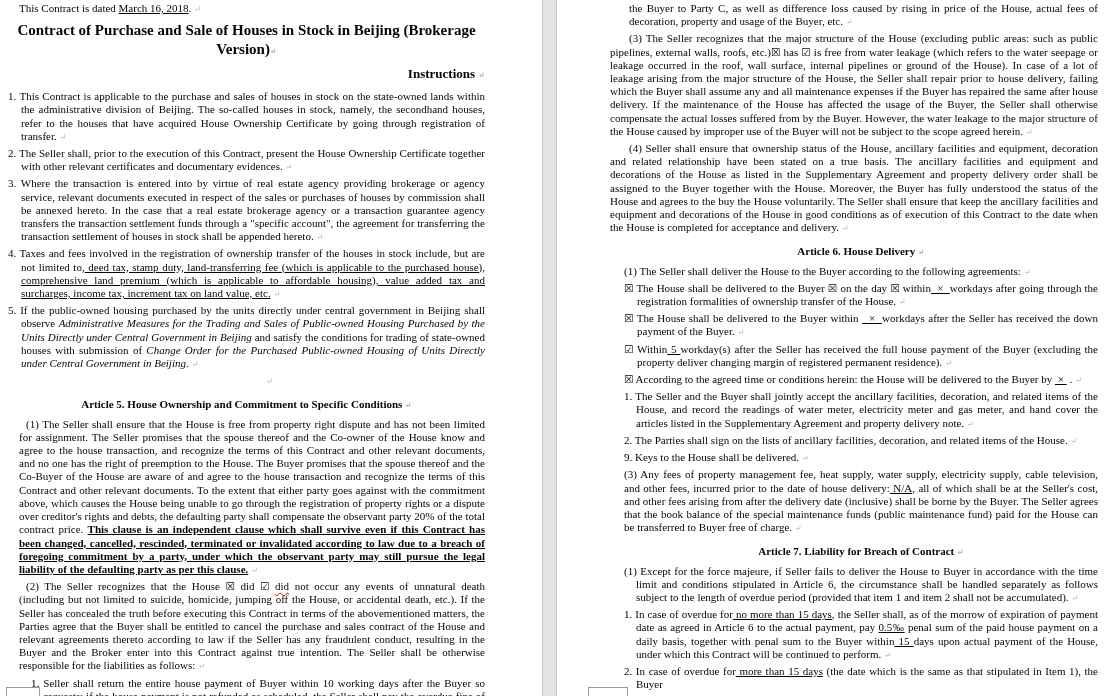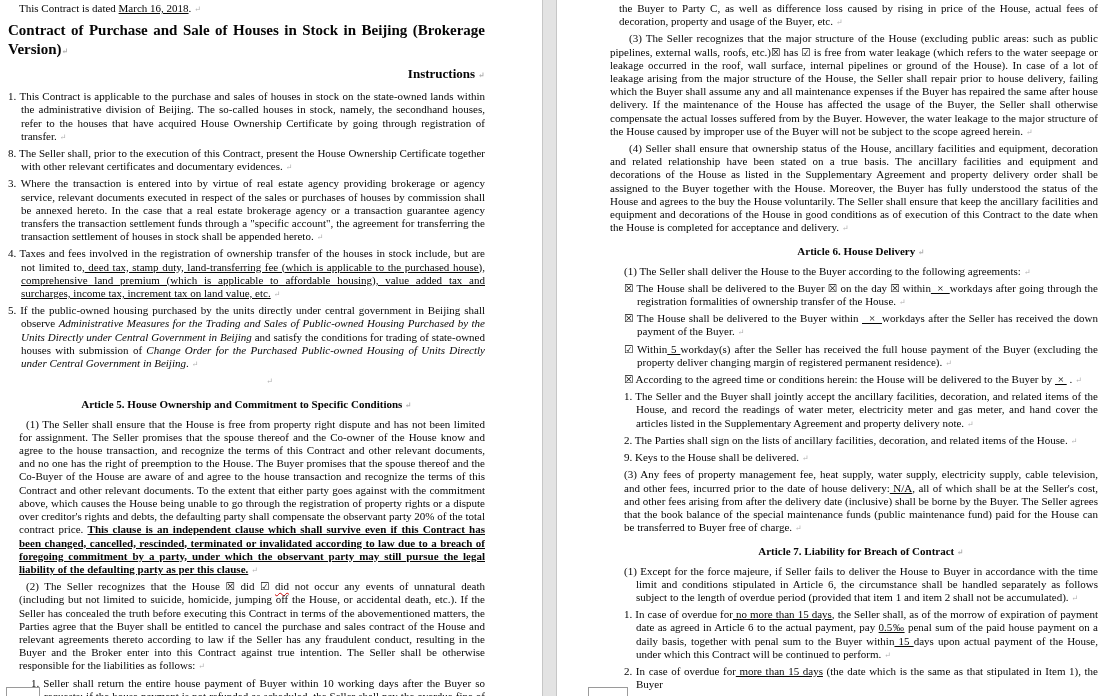--- a/index.html
+++ b/index.html
@@ -12,29 +12,29 @@
   .spread{display:flex;width:1107px;height:696px}
   .page{
     background:#ffffff;height:696px;overflow:hidden;position:relative;
     box-sizing:border-box;font-size:11px;line-height:13.2px;
   }
   .page-left{width:543px;padding:2px 57px 0 8px;border-right:1px solid #c6c6c6}
   .gap{width:13px;height:696px;background:#e3e3e3}
   .page-right{width:551px;padding:2px 9px 0 53px;border-left:1px solid #c6c6c6}
 
   .blk{margin:0 0 3px 0;text-align:justify}
-  .title{font-size:15px;line-height:19px;font-weight:700;margin:5px 0 5px;text-indent:0}
+  .title{font-size:15px;line-height:19px;font-weight:700;text-align:center;margin:5px 0 5px;text-indent:0}
   .subtitle{font-size:13px;line-height:16px;font-weight:700;text-align:right;margin:0 0 6px}
   .h{font-weight:700;text-align:center;margin:10px 0 5px}
   .p0{margin-left:11px}
   .lp{margin-left:11px;text-indent:7px}
   .li1{padding-left:13px;text-indent:-13px}
   .li2{margin-left:23px;padding-left:13px;text-indent:-13px}
   .empty{margin-left:258px;text-align:left}
-  .cont{margin-left:9px}
+  .cont{margin-left:19px}
   .rp{text-indent:19px}
   .ind{margin-left:14px}
   .pf{}
   .chk{padding-left:13px;text-indent:-13px}
   .rli{padding-left:12px;text-indent:-12px}
 
   .s-b{font-weight:700}
   .s-u{text-decoration:underline}
   .s-i{font-style:italic}
   .s-w{
@@ -57,21 +57,21 @@
 </head>
 <body>
 
 <div class="spread">
   <div class="page page-left">
     <div class="corner corner-left-page"></div>
   <div class="blk p0"><span>This Contract is dated </span><span class="s-u">March 16, 2018</span><span>. </span><span class="s-m">↵</span></div>
       <div class="blk title"><span>Contract of Purchase and Sale of Houses in Stock in Beijing (Brokerage Version)</span><span class="s-m">↵</span></div>
       <div class="blk subtitle"><span>Instructions </span><span class="s-m">↵</span></div>
       <div class="blk li1"><span>1. This Contract is applicable to the purchase and sales of houses in stock on the state-owned lands within the administrative division of Beijing. The so-called houses in stock, namely, the secondhand houses, refer to the houses that have acquired House Ownership Certificate by going through registration of transfer. </span><span class="s-m">↵</span></div>
-      <div class="blk li1"><span>8. The Seller shall, prior to the execution of this Contract, present the House Ownership Certificate together with other relevant certificates and documentary evidences. </span><span class="s-m">↵</span></div>
+      <div class="blk li1"><span>2. The Seller shall, prior to the execution of this Contract, present the House Ownership Certificate together with other relevant certificates and documentary evidences. </span><span class="s-m">↵</span></div>
       <div class="blk li1"><span>3. Where the transaction is entered into by virtue of real estate agency providing brokerage or agency service, relevant documents executed in respect of the sales or purchases of houses by commission shall be annexed hereto. In the case that a real estate brokerage agency or a transaction guarantee agency transfers the transaction settlement funds through a "specific account", the agreement for transferring the transaction settlement of houses in stock shall be appended hereto. </span><span class="s-m">↵</span></div>
       <div class="blk li1"><span>4. Taxes and fees involved in the registration of ownership transfer of the houses in stock include, but are not limited to,</span><span class="s-u"> deed tax, stamp duty, land-transferring fee (which is applicable to the purchased house), comprehensive land premium (which is applicable to affordable housing), value added tax and surcharges, income tax, increment tax on land value, etc.</span><span> </span><span class="s-m">↵</span></div>
       <div class="blk li1"><span>5. If the public-owned housing purchased by the units directly under central government in Beijing shall observe </span><span class="s-i">Administrative Measures for the Trading and Sales of Public-owned Housing Purchased by the Units Directly under Central Government in Beijing</span><span> and satisfy the conditions for trading of state-owned houses with submission of </span><span class="s-i">Change Order for the Purchased Public-owned Housing of Units Directly under Central Government in Beijing</span><span>. </span><span class="s-m">↵</span></div>
       <div class="blk empty"><span class="s-m">↵</span></div>
       <div class="blk h"><span>Article 5. House Ownership and Commitment to Specific Conditions </span><span class="s-m">↵</span></div>
       <div class="blk lp"><span>(1) The Seller shall ensure that the House is free from property right dispute and has not been limited for assignment. The Seller promises that the spouse thereof and the Co-owner of the House know and agree to the house transaction, and recognize the terms of this Contract and other relevant documents, and no one has the right of preemption to the House. The Buyer promises that the spouse thereof and the Co-Buyer of the House are aware of and agree to the house transaction and recognize the terms of this Contract and other relevant documents. To the extent that either party goes against with the commitment above, which causes the House being unable to go through the registration of property rights or a dispute over creditor's rights and debts, the defaulting party shall compensate the observant party 20% of the total contract price. </span><span class="s-b s-u">This clause is an independent clause which shall survive even if this Contract has been changed, cancelled, rescinded, terminated or invalidated according to law due to a breach of foregoing commitment by a party, under which the observant party may still pursue the legal liability of the defaulting party as per this clause.</span><span> </span><span class="s-m">↵</span></div>
       <div class="blk lp"><span>(2) The Seller recognizes that the House </span><span class="ck">☒</span><span> did </span><span class="ck">☑</span><span> </span><span class="s-w">did</span><span> not occur any events of unnatural death (including but not limited to suicide, homicide, jumping off the House, or accidental death, etc.). If the Seller has concealed the truth before executing this Contract in terms of the abovementioned matters, the Parties agree that the Buyer shall be entitled to cancel the purchase and sales contract of the House and relevant agreements thereto according to law if the Seller has any fraudulent conduct, resulting in the Buyer and the Broker enter into this Contract against true intention. The Seller shall be otherwise responsible for the liabilities as follows: </span><span class="s-m">↵</span></div>
       <div class="blk li2"><span>1. Seller shall return the entire house payment of Buyer within 10 working days after the Buyer so requests; if the house payment is not refunded as scheduled, the Seller shall pay the overdue fine of 0.5‰ of the total price of the house on the daily basis. </span></div>
     </div>
   <div class="gap"></div>

